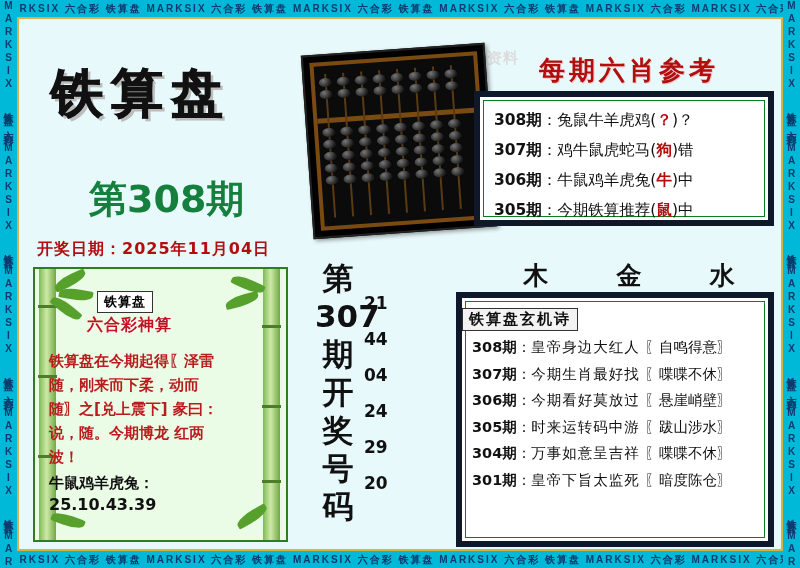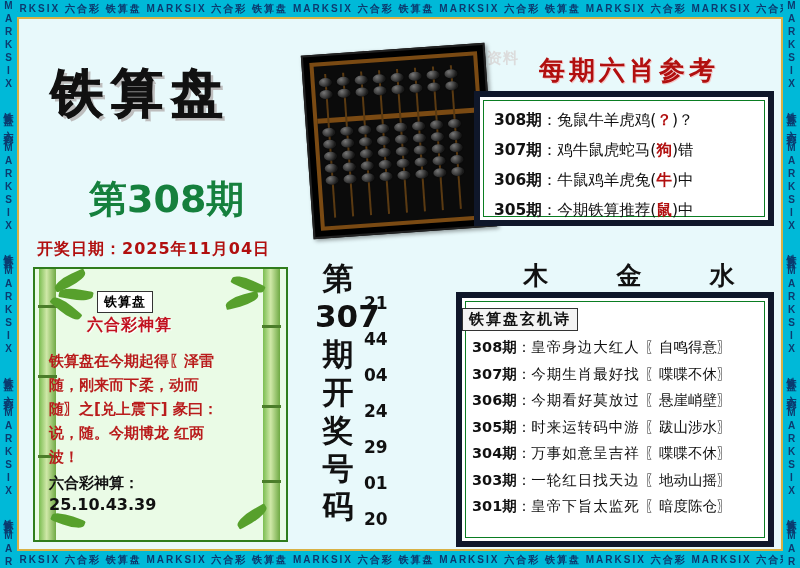--- a/index.html
+++ b/index.html
@@ -327,23 +327,20 @@
         <div class="poem-row">
           <span class="p-issue">306期</span><span>：</span><span class="p-text">今期看好莫放过</span>&nbsp;<span class="p-note">〖悬崖峭壁〗</span>
         </div>
         <div class="poem-row">
           <span class="p-issue">305期</span><span>：</span><span class="p-text">时来运转码中游</span>&nbsp;<span class="p-note">〖跋山涉水〗</span>
         </div>
         <div class="poem-row">
           <span class="p-issue">304期</span><span>：</span><span class="p-text">万事如意呈吉祥</span>&nbsp;<span class="p-note">〖喋喋不休〗</span>
         </div>
         <div class="poem-row">
-          <span class="p-issue">303期</span><span>：</span><span class="p-text">一轮红日找天边</span>&nbsp;<span class="p-note">〖地动山摇〗</span>
-        </div>
-        <div class="poem-row">
           <span class="p-issue">301期</span><span>：</span><span class="p-text">皇帝下旨太监死</span>&nbsp;<span class="p-note">〖暗度陈仓〗</span>
         </div>
       </div>
     </div>
 
     <div id="bamboo-panel">
 
       <div class="bamboo-stalk" style="left:4px;top:-4px;height:290px">
         <div class="node" style="top:40px"></div>
         <div class="node" style="top:110px"></div>
@@ -365,39 +362,38 @@
       <div class="bp-badge">铁算盘</div>
       <div class="bp-stamp">六合彩神算</div>
 
       <div class="bp-body">
         <div>铁算盘在今期起得〖泽雷</div>
         <div>随，刚来而下柔，动而</div>
         <div>随〗之[兑上震下]  彖曰：</div>
         <div>说，随。今期博龙 红两</div>
         <div>波！</div>
       </div>
-      <div class="bp-rec">六合彩神算：</div>
+      <div class="bp-rec">牛鼠鸡羊虎兔：</div>
       <div class="bp-nums">25.10.43.39</div>
     </div>
 
     <div class="vert-label">
       <span class="seg">第</span>
       <span class="seg">307</span>
       <span class="seg">期</span>
       <span class="seg">开</span>
       <span class="seg">奖</span>
       <span class="seg">号</span>
       <span class="seg">码</span>
     </div>
 
     <div class="numcol">
       <div>21</div>
       <div>44</div>
       <div>04</div>
       <div>24</div>
       <div>29</div>
-      <div>01</div>
       <div>20</div>
 
     </div>
 
   </div>
 </div>
 
 </body></html>

